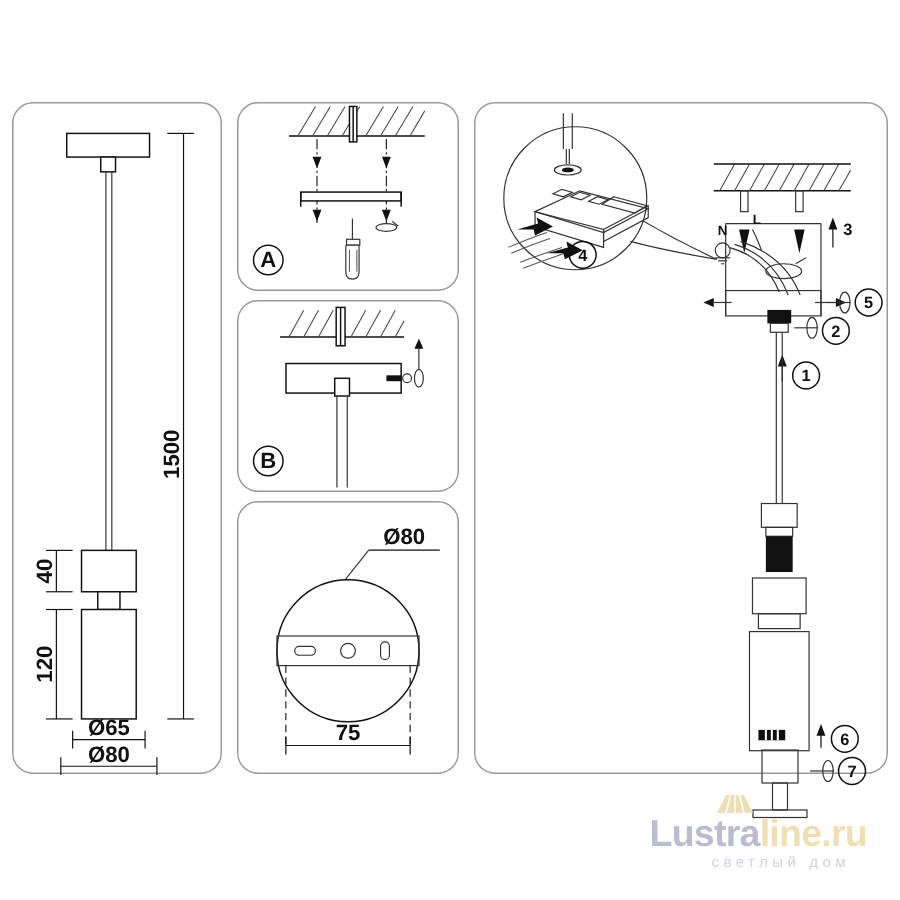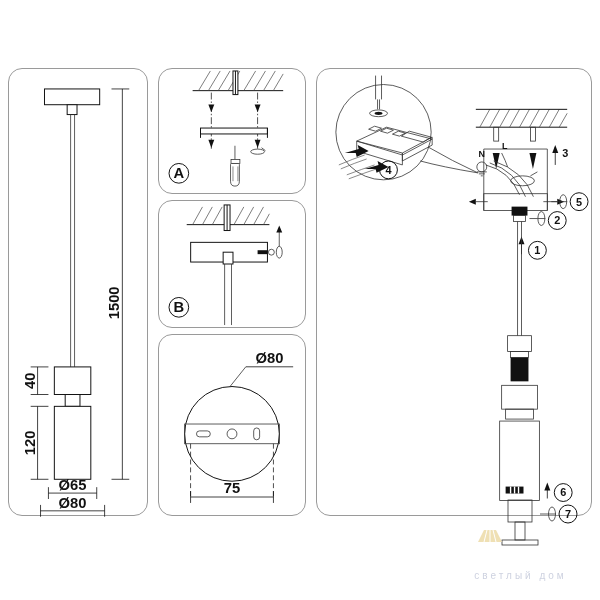--- a/index.html
+++ b/index.html
@@ -354,16 +354,17 @@
 
   <div id="watermark">
     <svg class="wm-shade" viewBox="0 0 28 16">
       <polygon points="8,2 20,2 26,14 2,14" fill="#efe0b4"></polygon>
       <g stroke="#ffffff" stroke-width="1">
         <line x1="11" y1="2" x2="8" y2="14"></line>
         <line x1="14" y1="2" x2="14" y2="14"></line>
         <line x1="17" y1="2" x2="20" y2="14"></line>
       </g>
     </svg>
+    <div class="wm-main"><span class="wm-a">Lustra</span><span class="wm-b">line.ru</span></div>
     <div class="wm-sub">светлый дом</div>
   </div>
 
 </div>
 
 </body></html>

